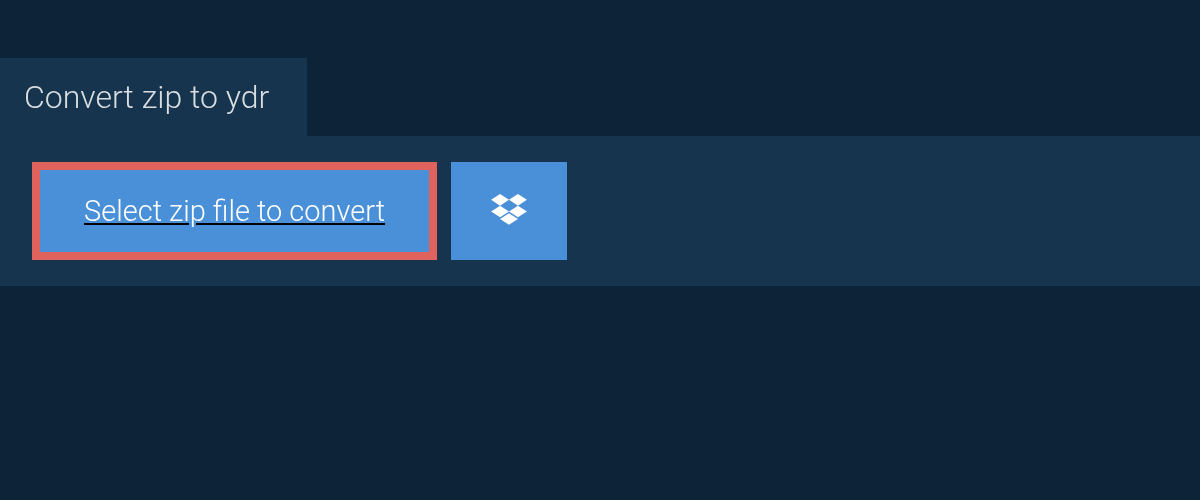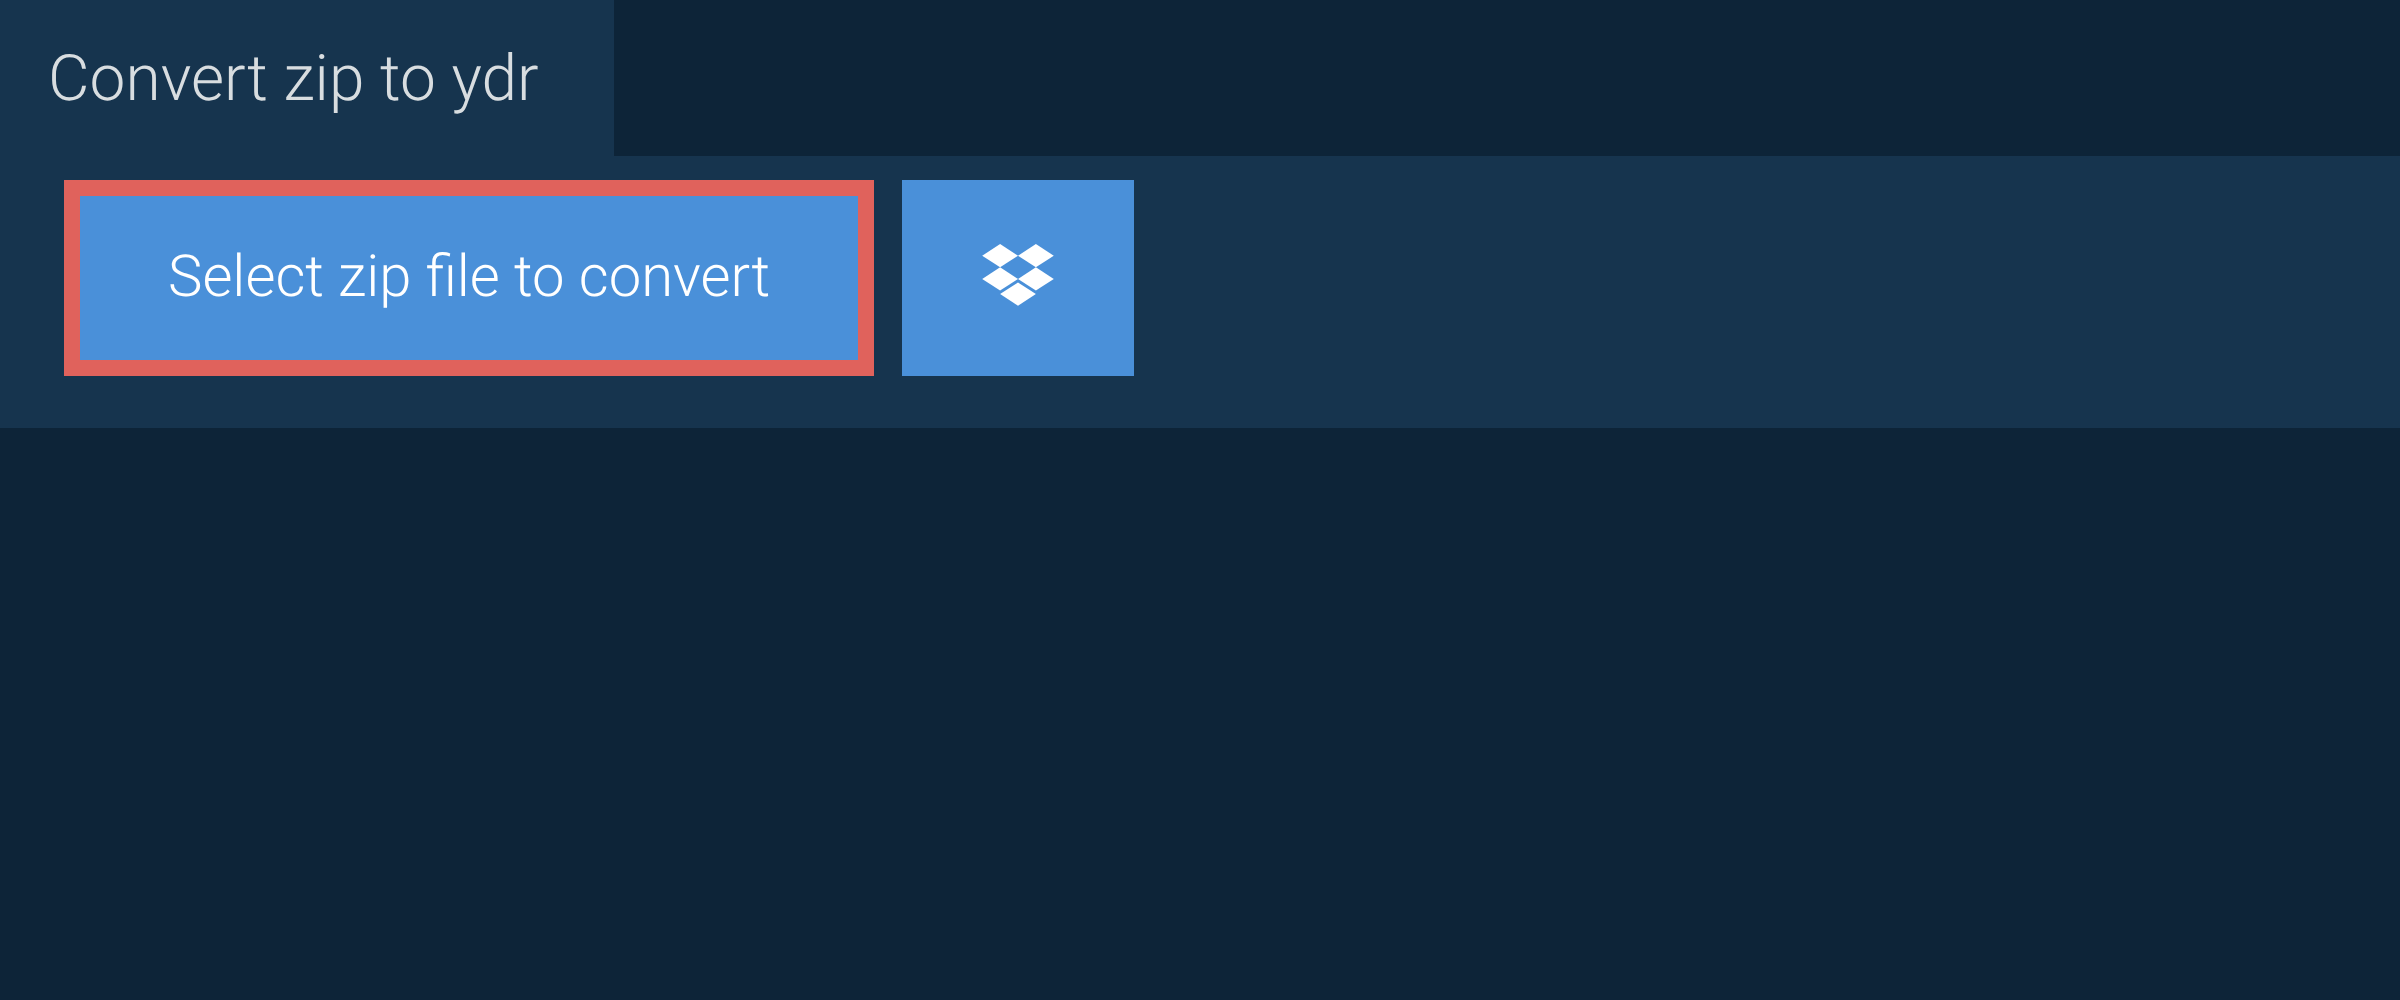--- a/index.html
+++ b/index.html
@@ -11,30 +11,32 @@
       width: 1200px;
       height: 500px;
       background: #0d2438;
       font-family: -apple-system, BlinkMacSystemFont, "Segoe UI", Roboto, "Helvetica Neue", Arial, sans-serif;
       overflow: hidden;
     }
     .tab-header {
       display: inline-block;
       background: #16344e;
       padding: 20px 38px 20px 24px;
+      margin-top: 58px;
     }
     .tab-header-text {
       color: #d8dde0;
       font-size: 32px;
       font-weight: 300;
     }
     .panel {
       background: #16344e;
       width: 100%;
-      padding: 12px 32px 26px 32px;
+      padding: 26px 32px 26px 32px;
+      text-decoration: underline;
     }
     .button-row {
       display: flex;
       align-items: stretch;
       gap: 14px;
     }
     .select-button {
       background: #4a90d9;
       border: 8px solid #e0625c;
       color: #ffffff;

